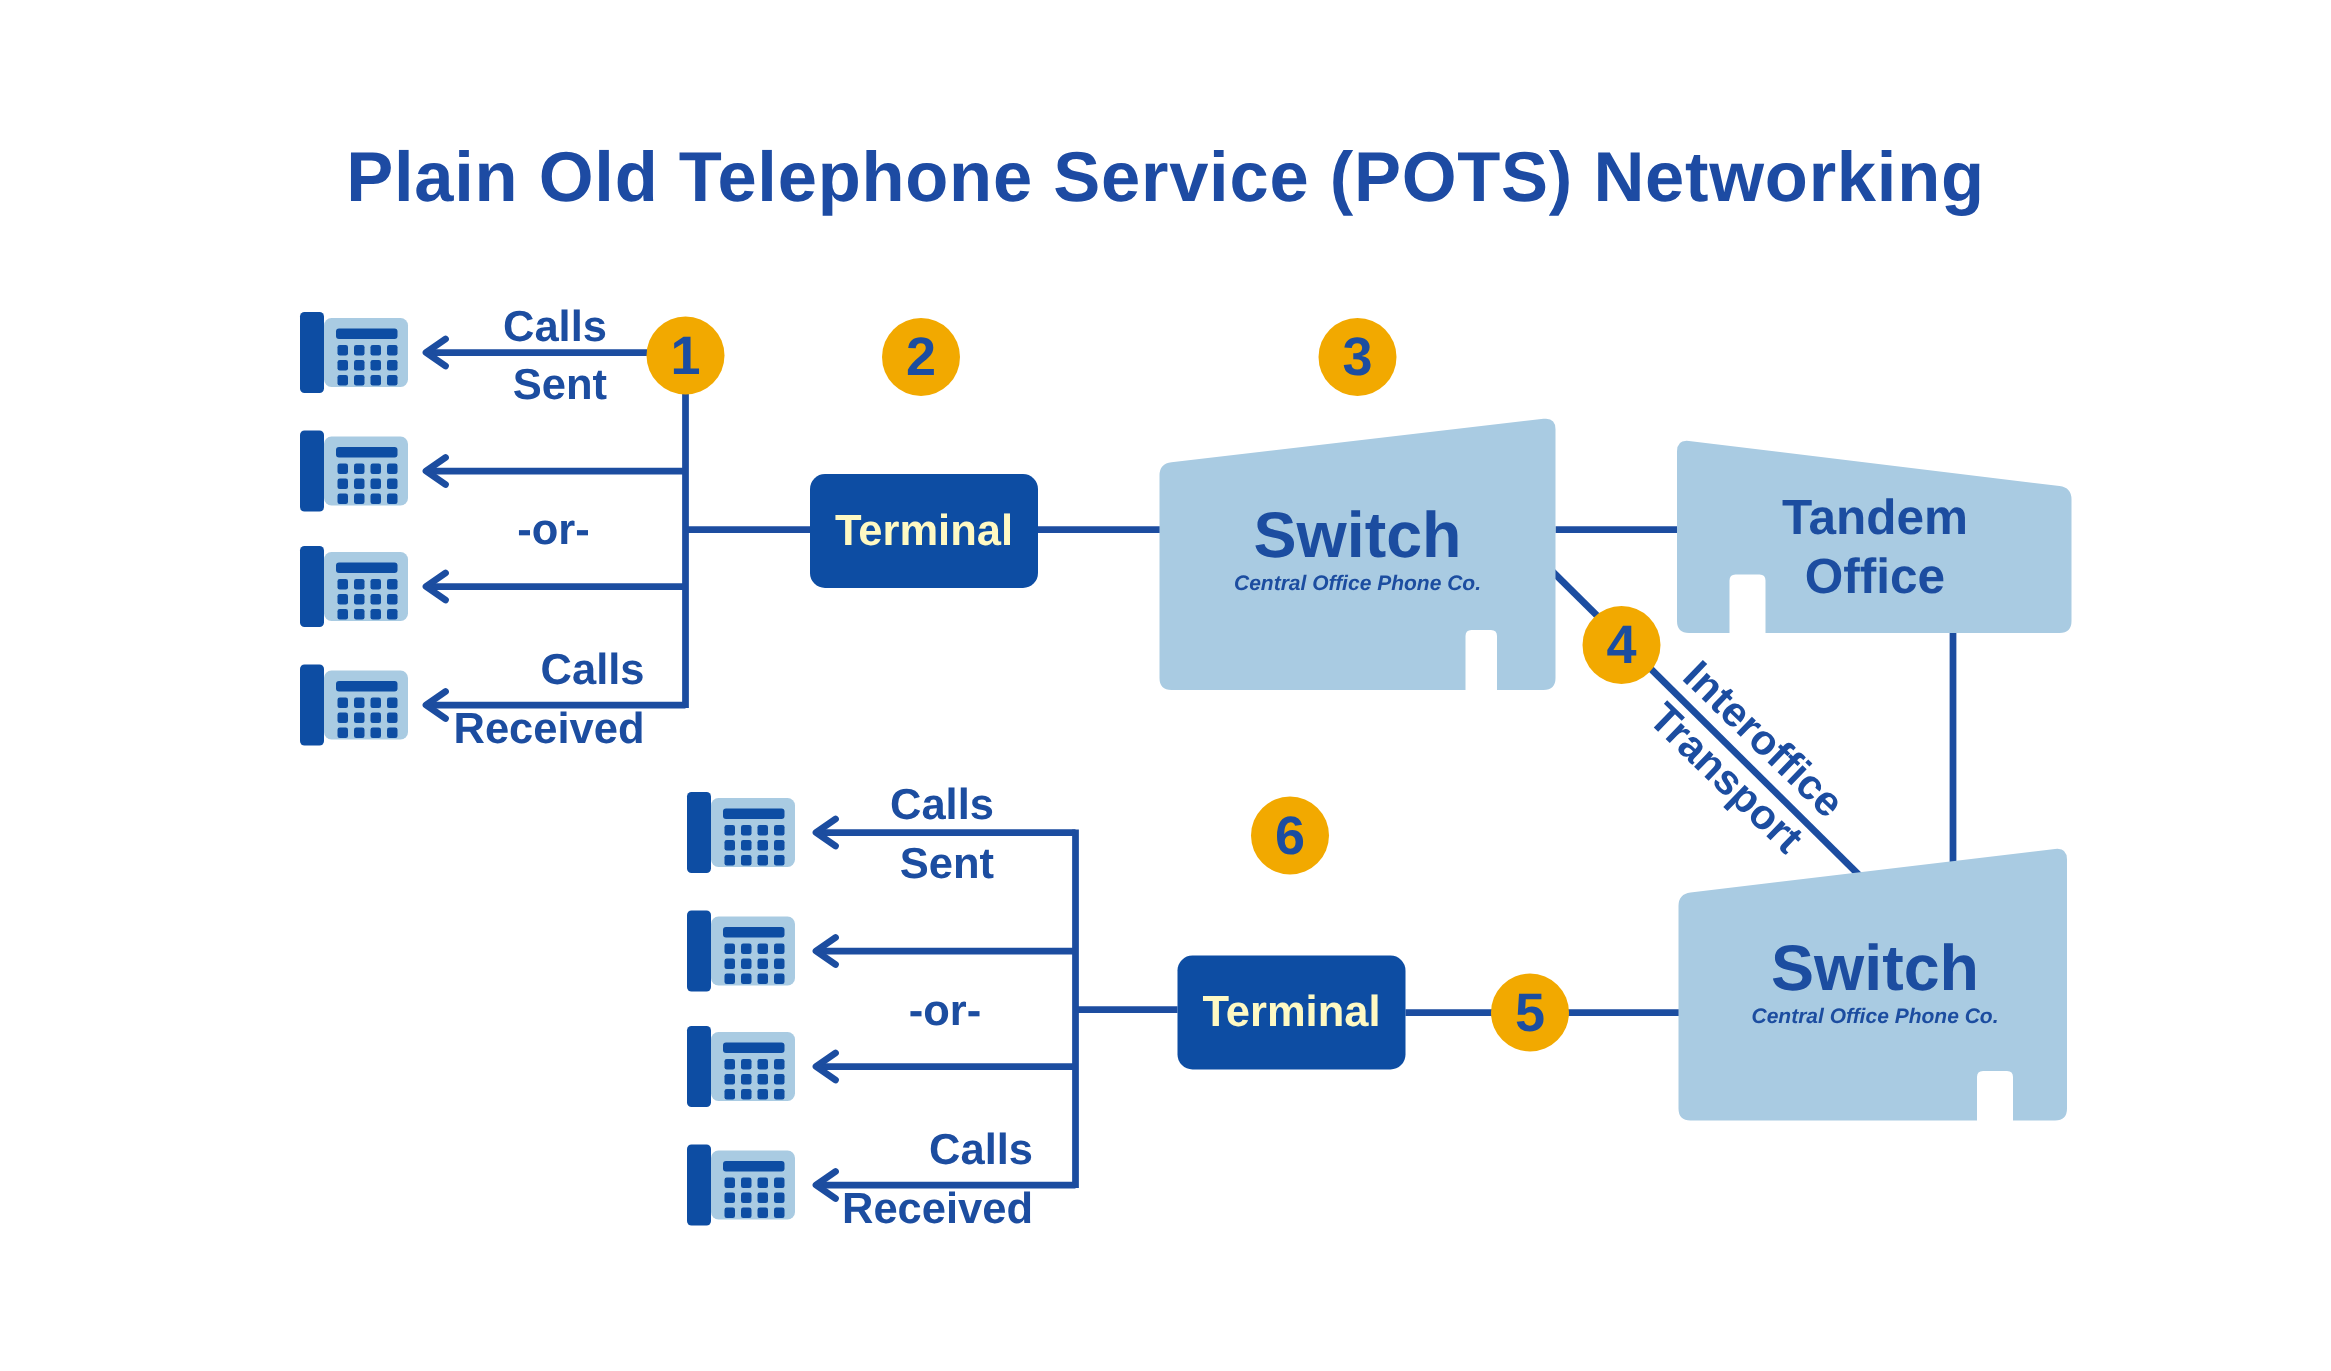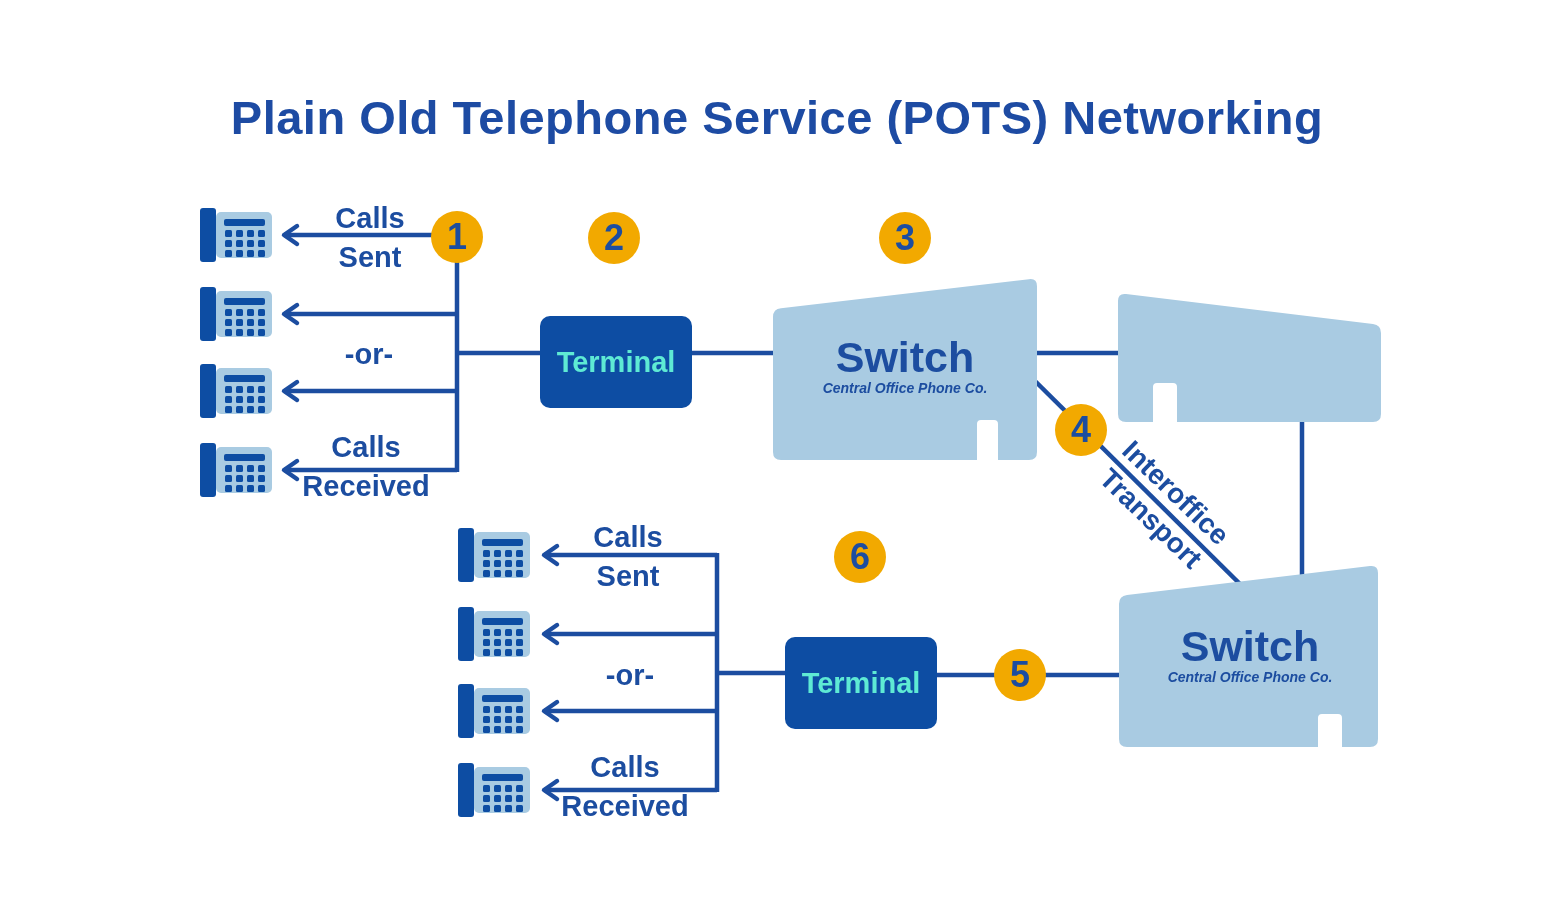--- a/index.html
+++ b/index.html
@@ -6,27 +6,27 @@
   .canvas{
     position:relative;width:1554px;height:914px;overflow:hidden;background:#ffffff;
     font-family:"Liberation Sans", sans-serif;color:#1c4da0;
   }
   .abs{position:absolute;}
   .page-title{
     left:0;top:90px;width:1554px;text-align:center;
     font-size:47px;font-weight:700;color:#1d4ba3;letter-spacing:.5px;
   }
   .lbl{
-    transform:translate(-50%,-50%);text-align:center;
+    transform:translate(-50%,-50%);text-align:right;
     font-size:29px;font-weight:700;line-height:39px;white-space:nowrap;
   }
   .terminal{
-    width:152px;height:92px;background:#0d4da3;border-radius:10px;
+    width:152px;height:76px;background:#0d4da3;border-radius:10px;
     display:flex;align-items:center;justify-content:center;
-    color:#5eead4;font-size:29px;font-weight:700;
+    color:#fef9c3;font-size:29px;font-weight:700;
   }
   .badge{
     width:52px;height:52px;border-radius:50%;background:#f2a900;
     display:flex;align-items:center;justify-content:center;
     color:#1c4da0;font-size:36px;font-weight:700;
   }
   .bldg-text{
     transform:translate(-50%,-50%);text-align:center;white-space:nowrap;
   }
   .bldg-name{font-size:43px;font-weight:700;line-height:36px;}
@@ -143,20 +143,24 @@
     <div>Received</div>
   </div>
   <div class="abs terminal" style="left:785px;top:637px;">
     <span>Terminal</span>
   </div>
 
   <div class="abs bldg-text" style="left:905px;top:370px;">
     <div class="bldg-name">Switch</div>
     <div class="bldg-sub">Central Office Phone Co.</div>
   </div>
+  <div class="abs bldg-text tandem-text" style="left:1250px;top:364px;">
+    <div>Tandem</div>
+    <div>Office</div>
+  </div>
   <div class="abs bldg-text" style="left:1250px;top:659px;">
     <div class="bldg-name">Switch</div>
     <div class="bldg-sub">Central Office Phone Co.</div>
   </div>
 
   <div class="abs link-label" style="left:1163px;top:506px;">
     <div>Interoffice</div>
     <div>Transport</div>
   </div>
 

